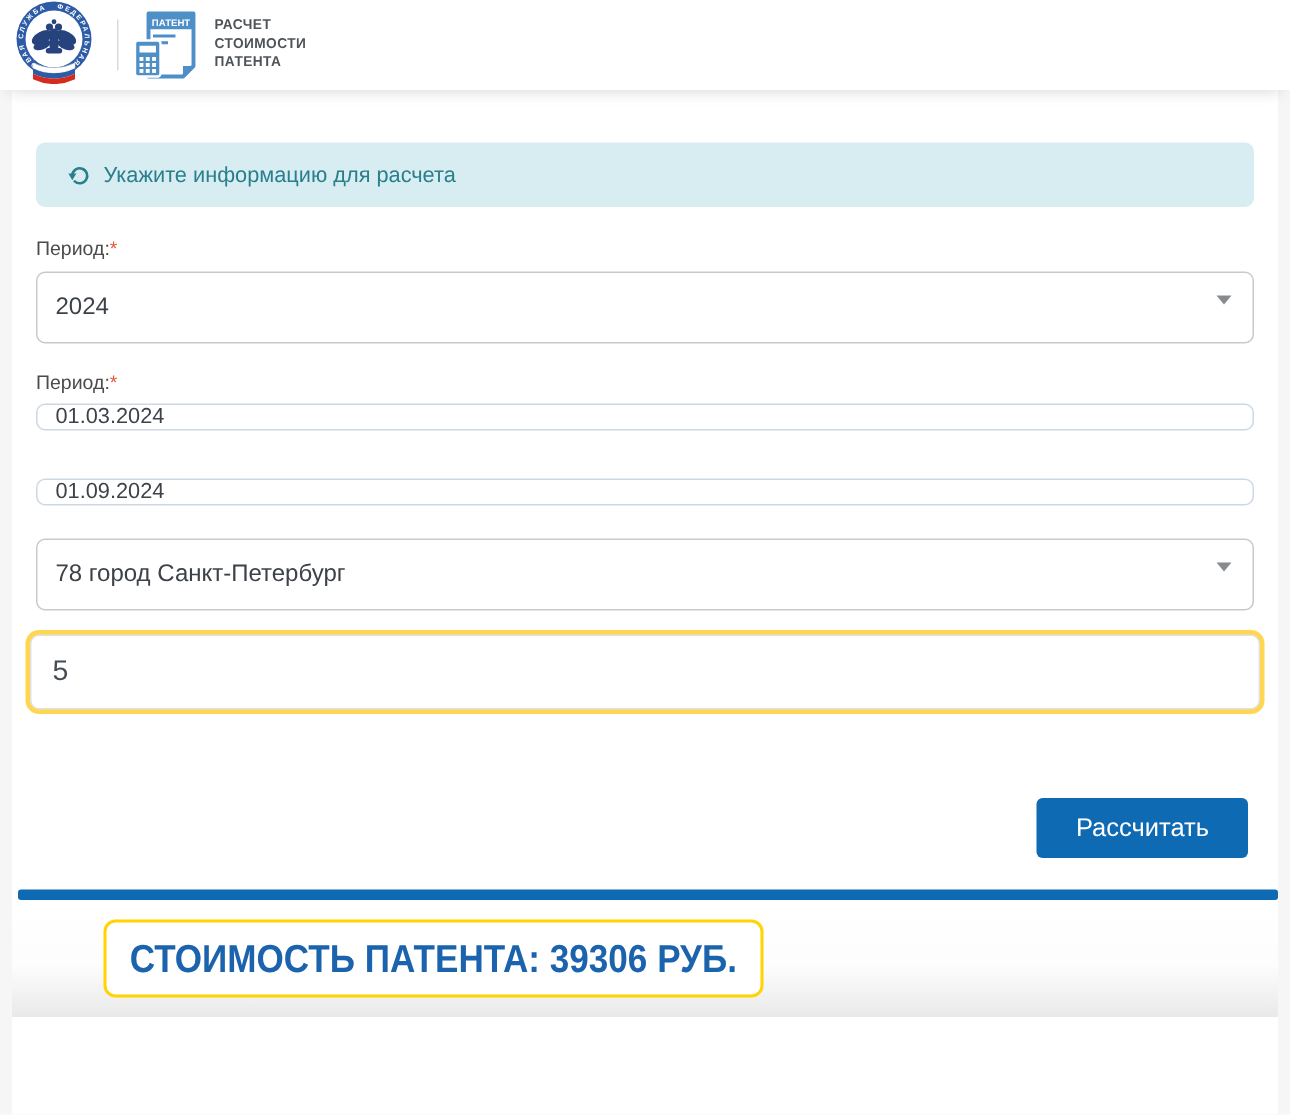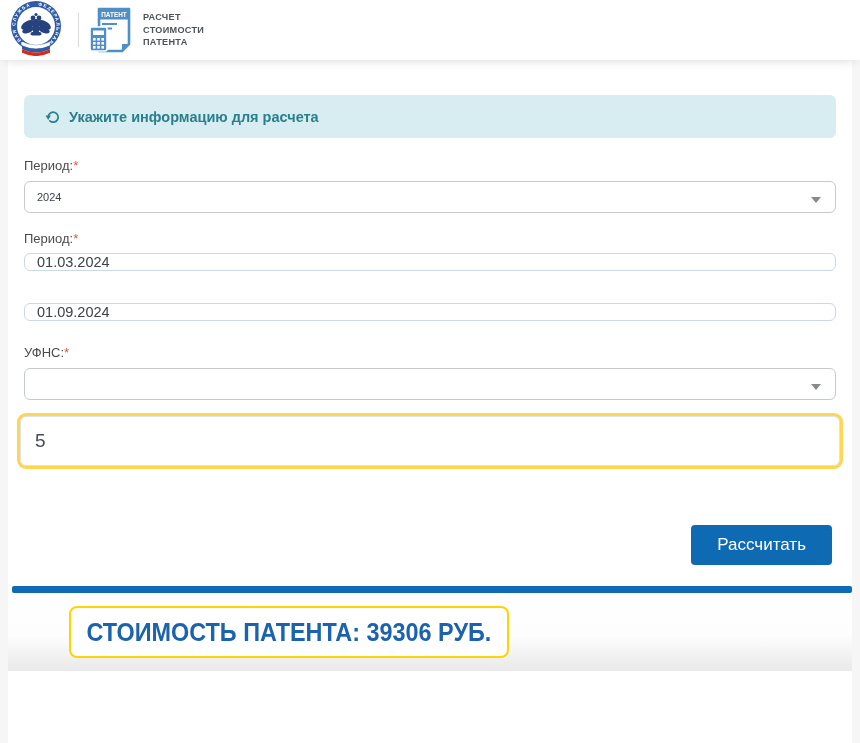--- a/index.html
+++ b/index.html
@@ -26,34 +26,34 @@
     transform:scaleX(0.96); transform-origin:left center;
   }
   
   .content {
     margin:0 8px; background:#fff; padding:35px 16px 0 16px;
     min-height:683px; position:relative; z-index:1;
   }
   .info-banner {
     height:43px; background:#d8edf2; border-radius:6px;
     display:flex; align-items:center; padding-left:20px;
-    color:#2a7f8d; font-size:14.5px;font-weight:bold;
+    color:#2a7f8d; font-size:14.5px;
   }
   .info-banner .ref-icon { margin-right:8px; display:inline-flex; }
   .field-label {
     font-size:13px; color:#4b4b4b; line-height:20px; display:block;
   }
   .req { color:#e4573d; }
   .g1 { margin-top:18px; } .g2 { margin-top:16px; } .g3 { margin-top:22px; }
   .g4 { margin-top:16px; } .g5 { margin-top:8px; }
   .selectbox {
-    margin-top:5px; height:32px; width:100%;
+    margin-top:5px; height:48px; width:100%;
     border:1px solid #c6cacd; border-radius:6px; background:#fff;
     display:flex; align-items:center; padding:0 30px 0 12px;
-    font-size:11px; color:#3d4249; position:relative; cursor:pointer;
+    font-size:16px; color:#3d4249; position:relative; cursor:pointer;
   }
   .selectbox .caret {
     position:absolute; right:14px; top:15px;
     width:0; height:0; border-left:5px solid transparent;
     border-right:5px solid transparent; border-top:6px solid #888b8e;
   }
   .date-row { display:flex; gap:32px; margin-top:4px;flex-direction:column; }
   .date-input {
     flex:1; height:36px; border:1px solid #ccd8e4; border-radius:6px;
     font-size:14.5px; color:#3d4249; padding:0 12px;
@@ -180,22 +180,22 @@
 
   <div class="g2">
     <label class="field-label"><span>Период:</span><span class="req">*</span></label>
     <div class="date-row">
       <input class="date-input" value="01.03.2024" style="">
       <input class="date-input" value="01.09.2024" style="">
     </div>
   </div>
 
   <div class="g3">
-    <label class="field-label"><span>УФНС:</span><span class="req">*</span></label>
     <div class="selectbox">
+      <span>78 город Санкт-Петербург</span>
       <span class="caret"></span>
     </div>
   </div>
 
 
   <div class="g5">
     <input class="employees-input" value="5" style="">
   </div>
 
   <div class="button-row">

